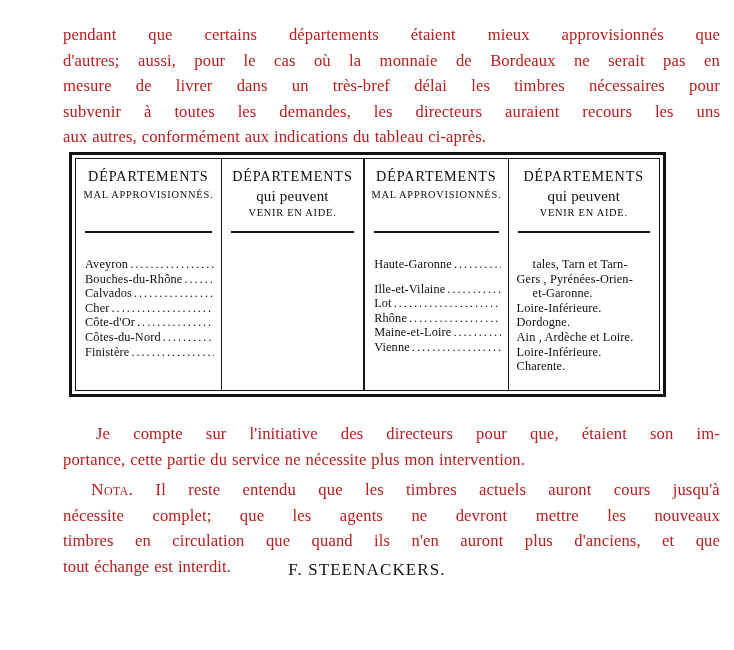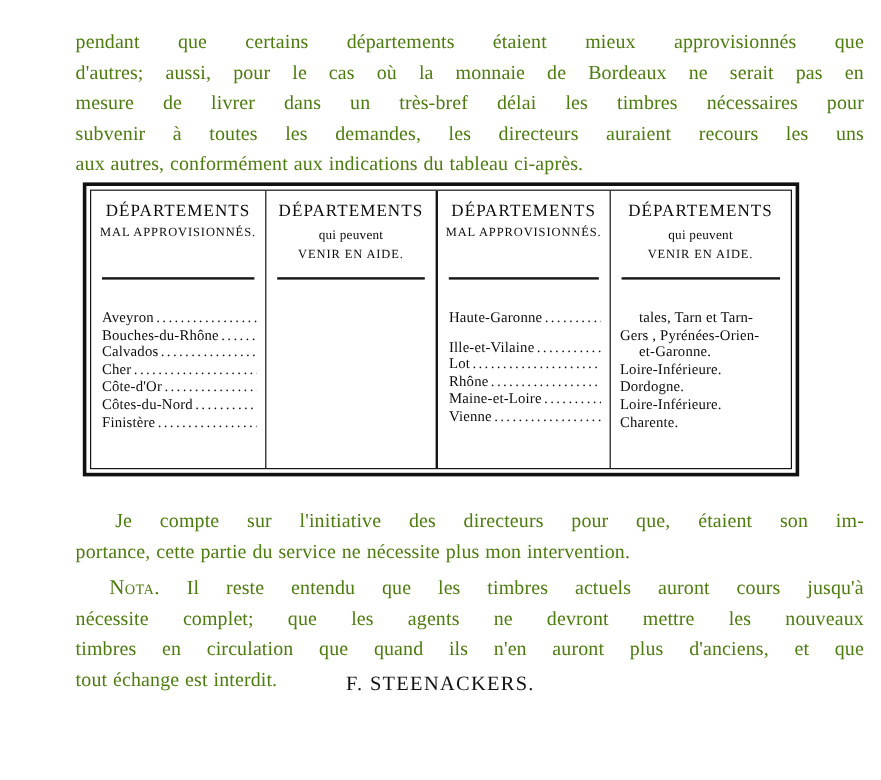--- a/index.html
+++ b/index.html
@@ -26,21 +26,21 @@
   }
 
   
   .para {
     position: absolute;
     font-size: 16.6px;
     line-height: 25.5px;
     letter-spacing: 0.12px;
     word-spacing: 0.6px;
     text-align: justify;
-    color: #4d7c0f;
+    color: #b91c1c;
   }
 
   .para-intro {
     left: 63px;
     top: 22px;
     width: 657px;
   }
 
   .para-mid {
     left: 63px;
@@ -133,21 +133,21 @@
     display: block;
     font-size: 10.4px;
     letter-spacing: 0.75px;
     line-height: 15px;
     margin-top: 2px;
     font-variant: small-caps;
     text-transform: uppercase;
   }
   .head-mid {
     display: block;
-    font-size: 11px;
+    font-size: 15px;
     line-height: 16px;
     margin-top: 3px;
     letter-spacing: 0.2px;
   }
   .head-sub.tight { margin-top: 1px; }
 
   .col-body {
     flex: 1;
     padding: 24px 7px 4px 9px;
     box-sizing: border-box;
@@ -324,20 +324,21 @@
             <span class="head-main">DÉPARTEMENTS</span>
             <span class="head-mid">qui peuvent</span>
             <span class="head-sub tight">VENIR EN AIDE.</span>
           </div>
           <div class="col-body">
             <div class="ent cont">tales, Tarn et Tarn-</div>
             <div class="ent">Gers , Pyrénées-Orien-</div>
             <div class="ent cont">et-Garonne.</div>
             <div class="ent">Loire-Inférieure.</div>
             <div class="ent">Dordogne.</div>
+            <div class="ent">Ain , Ardèche et Loire.</div>
             <div class="ent">Loire-Inférieure.</div>
             <div class="ent">Charente.</div>
           </div>
         </div>
       </div>
   </div>
 
   <div class="para para-mid" id="mid-para">
       <div class="jline" style="padding-left: 33px;">
         <span>Je</span>

